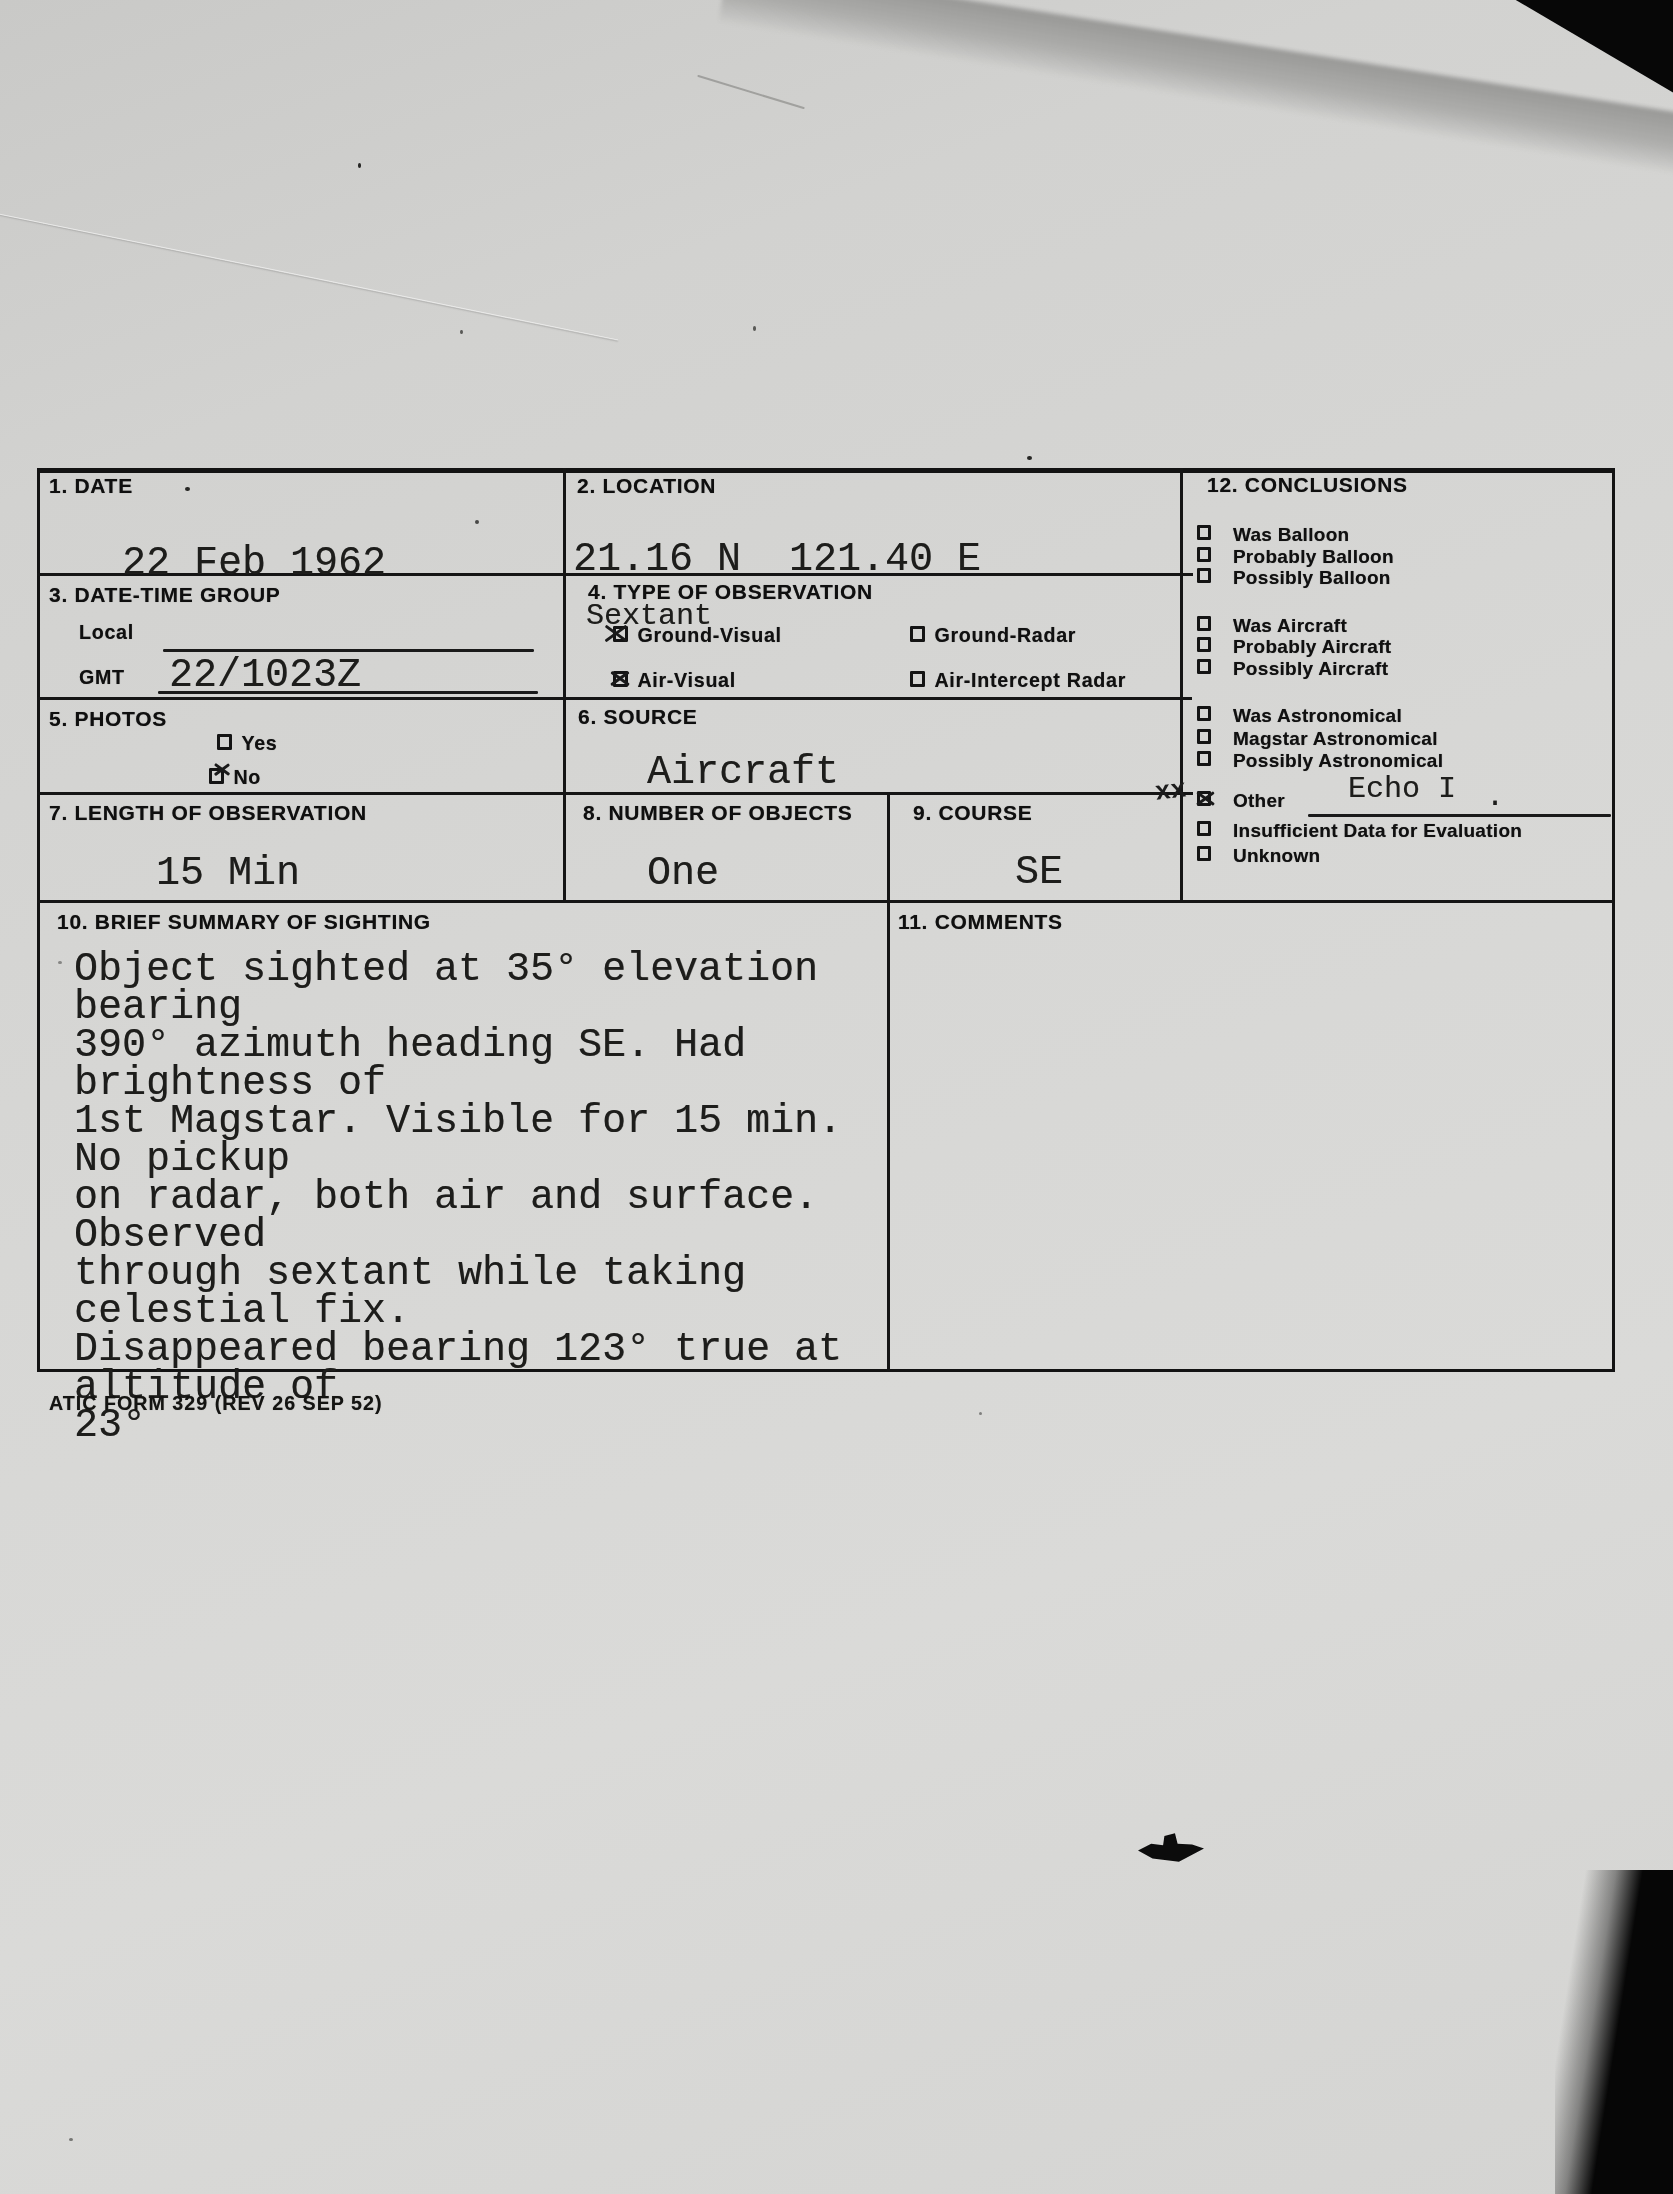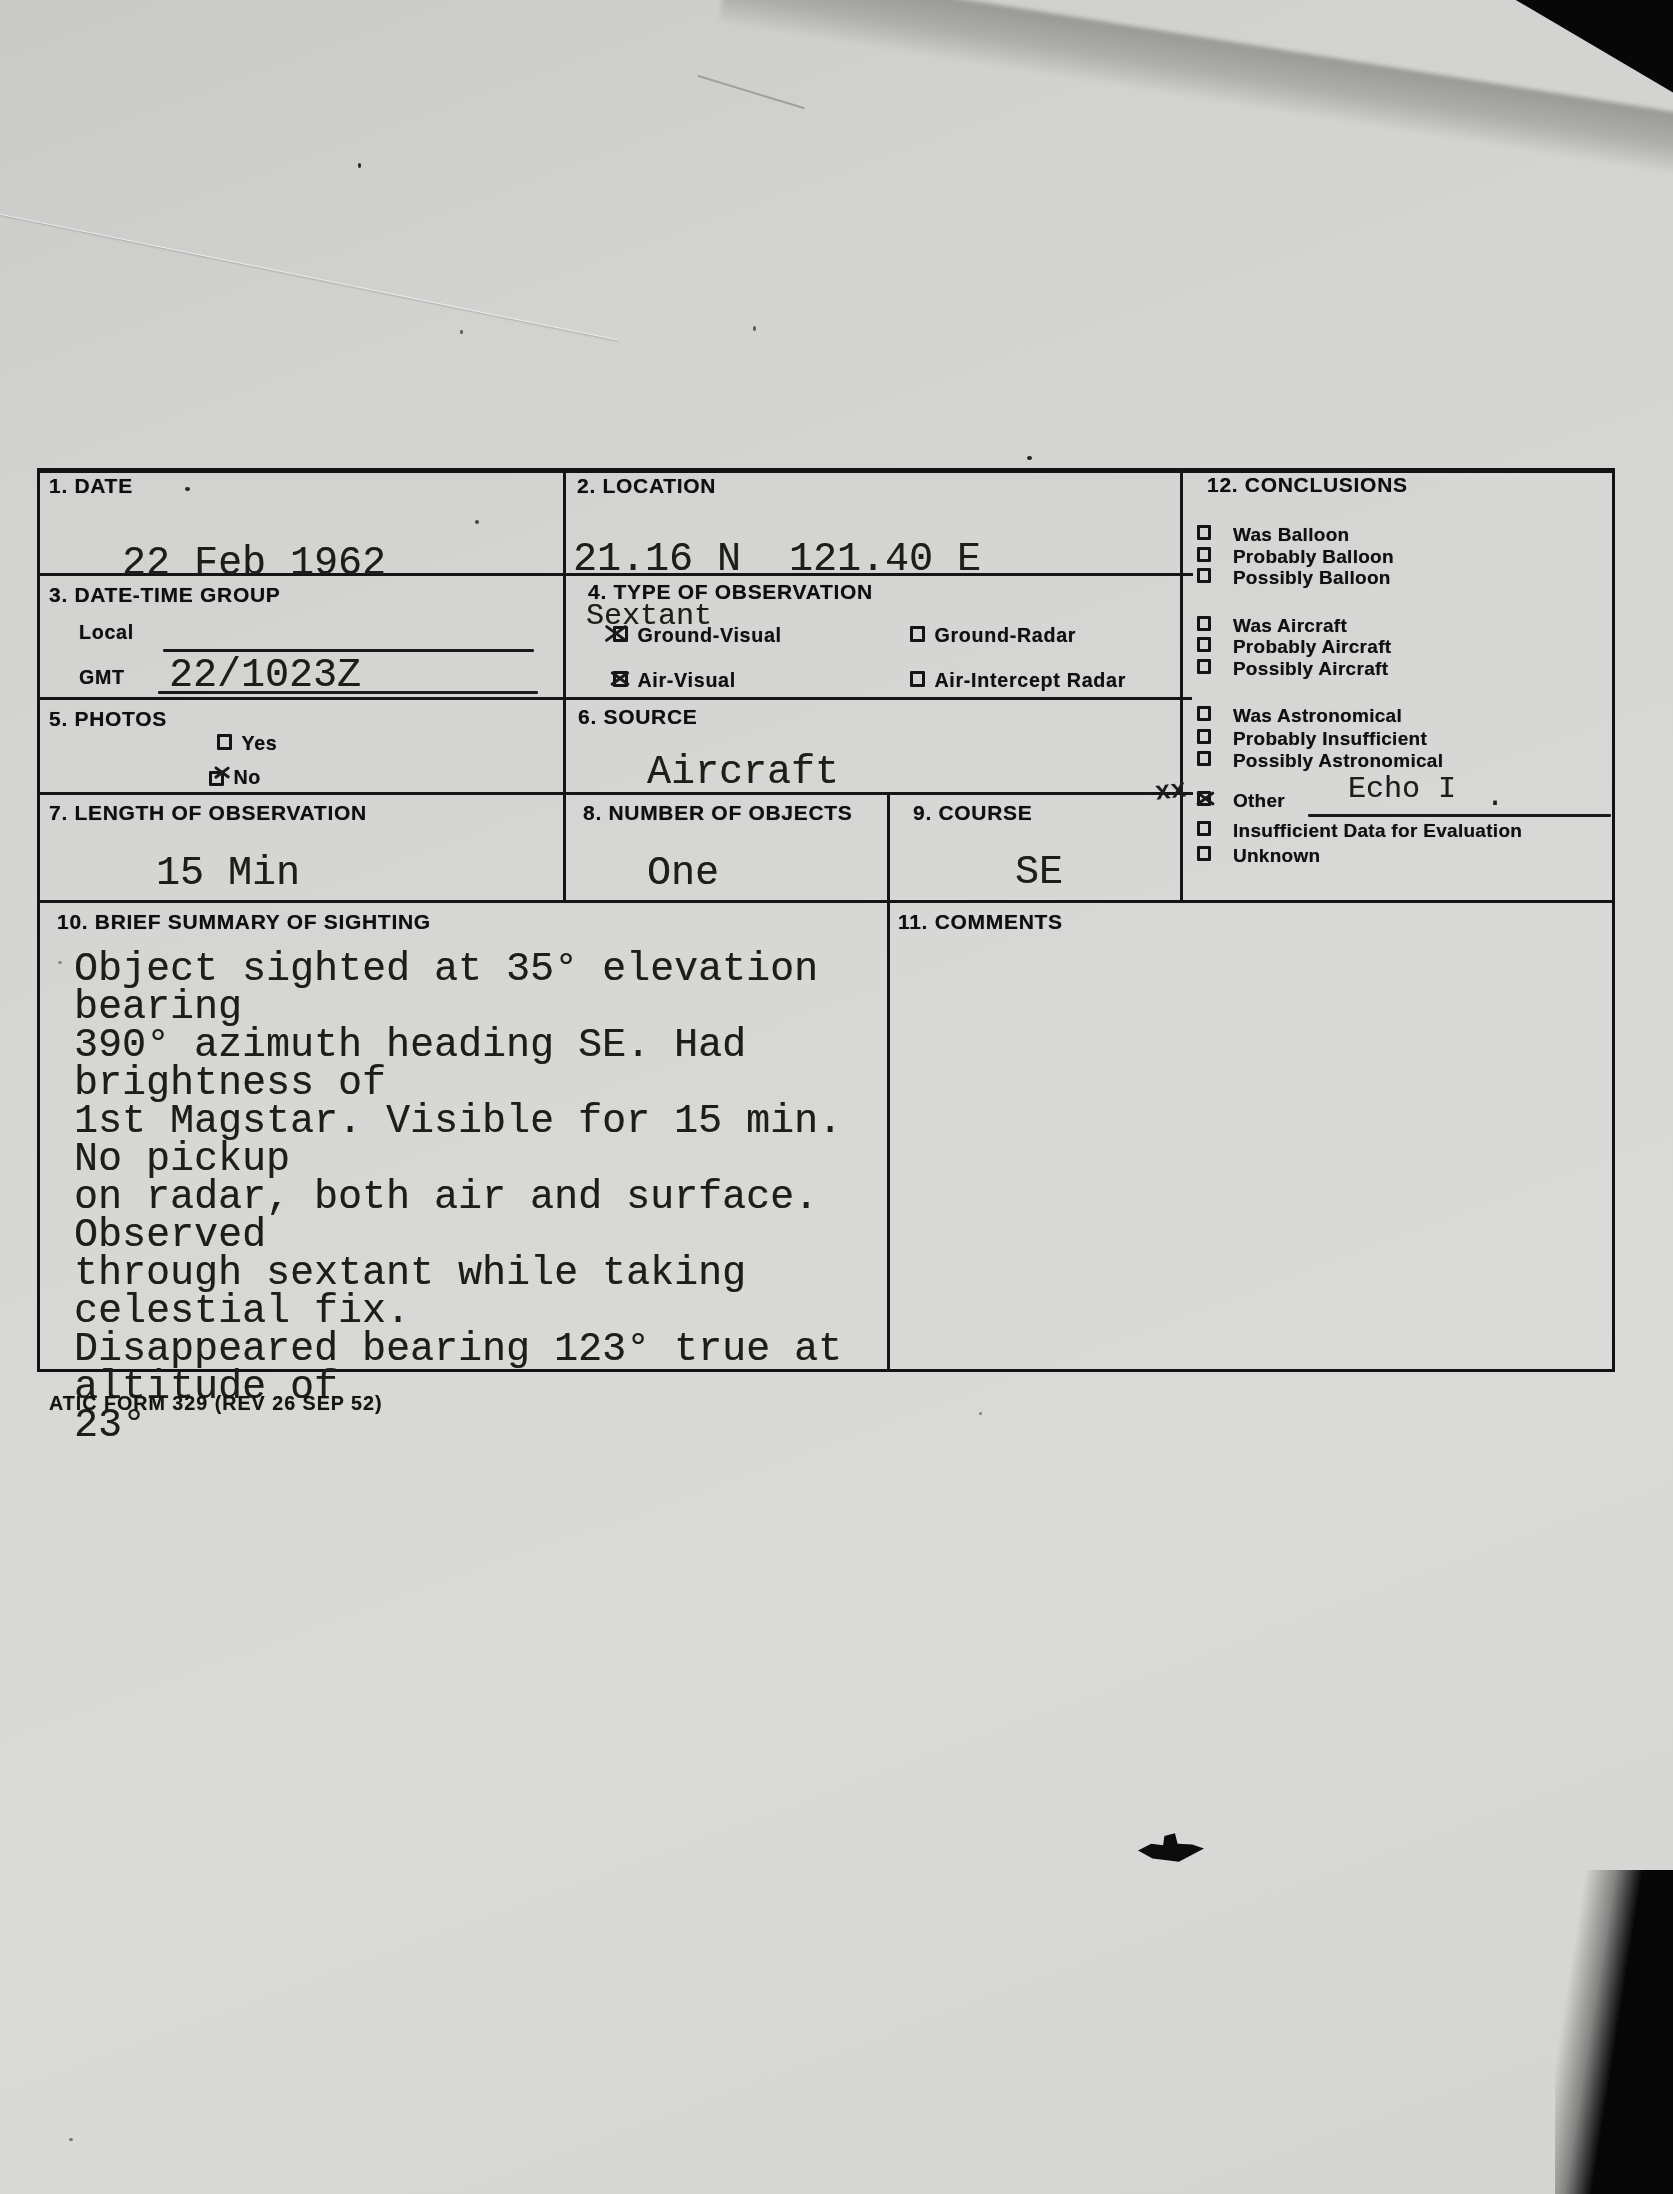--- a/index.html
+++ b/index.html
@@ -125,21 +125,21 @@
   <div class="optrow" style="left:910px;top:669px;">
     <span class="cb"></span>
     <span class="optlbl">Air-Intercept Radar</span>
   </div>
 
   <div class="lbl" style="left:49px;top:707px;">5. PHOTOS</div>
   <div class="optrow" style="left:217px;top:732px;">
     <span class="cb"></span>
     <span class="optlbl">Yes</span>
   </div>
-  <div class="optrow" style="left:209px;top:766px;align-items:center;">
+  <div class="optrow" style="left:209px;top:766px;">
     <span class="cb cb-no checked"></span>
     <span class="optlbl">No</span>
   </div>
 
   <div class="lbl" style="left:578px;top:705px;">6. SOURCE</div>
   <div class="typed" style="left:647px;top:750px;">Aircraft</div>
 
   <div class="lbl" style="left:49px;top:801px;">7. LENGTH OF OBSERVATION</div>
   <div class="typed" style="left:156px;top:851px;">15 Min</div>
   <div class="lbl" style="left:583px;top:801px;">8. NUMBER OF OBJECTS</div>
@@ -183,21 +183,21 @@
   <div class="crow" style="left:1197px;top:658px;">
     <span class="cb"></span>
     <span class="optlbl">Possibly Aircraft</span>
   </div>
   <div class="crow" style="left:1197px;top:705px;">
     <span class="cb"></span>
     <span class="optlbl">Was Astronomical</span>
   </div>
   <div class="crow" style="left:1197px;top:728px;">
     <span class="cb"></span>
-    <span class="optlbl">Probably Insufficient</span>
+    <span class="optlbl">Magstar Astronomical</span>
   </div>
   <div class="crow" style="left:1197px;top:750px;">
     <span class="cb"></span>
     <span class="optlbl">Possibly Astronomical</span>
   </div>
 
   <div class="xx-note" style="left:1155px;top:776px;">xx</div>
   <div class="crow" style="left:1197px;top:790px;">
     <span class="cb cb-other checked"></span>
     <span class="optlbl">Other</span>

